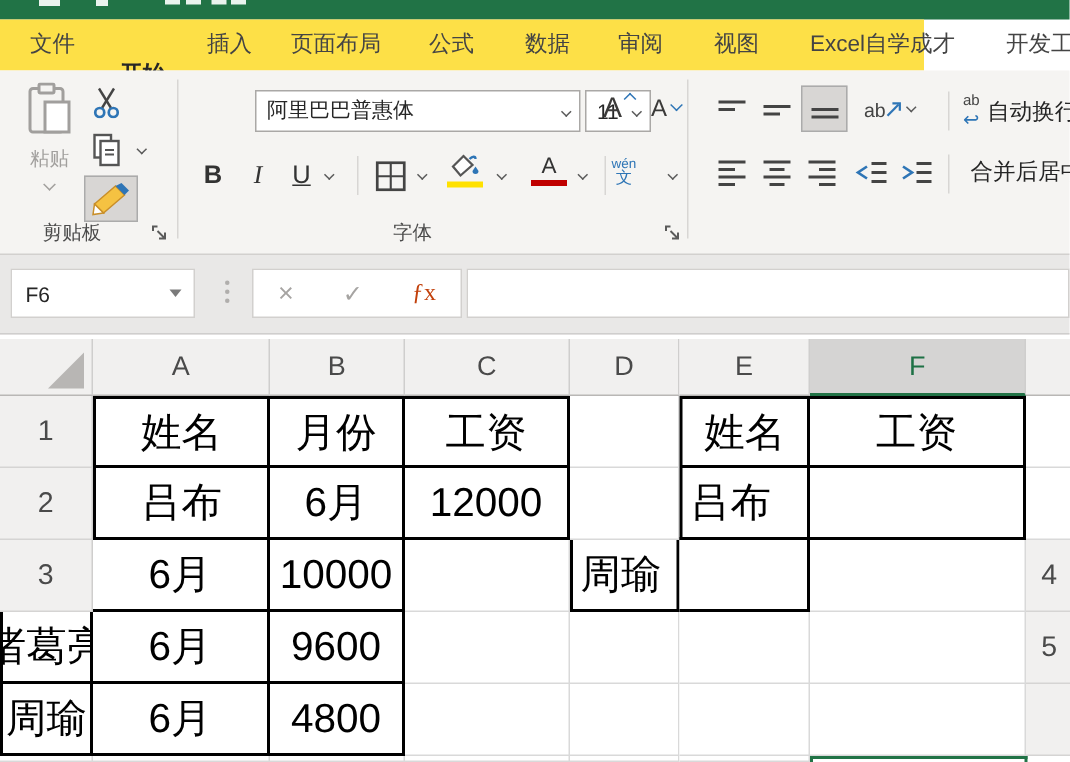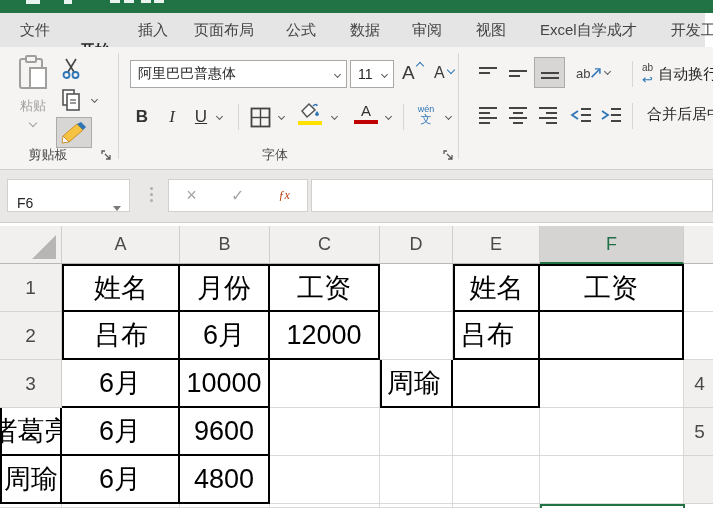--- a/index.html
+++ b/index.html
@@ -4,22 +4,22 @@
 <style>
   * { margin:0; padding:0; box-sizing:border-box; }
   html,body { width:713px; height:508px; overflow:hidden;
     font-family:"Liberation Sans","DejaVu Sans",sans-serif; background:#fff; }
 
   
   .titlebar { position:absolute; left:0; top:0; width:713px; height:13px; background:#217346; }
   .titlebar .frag { position:absolute; top:0; height:4px; background:#eaf3ee; }
 
   
-  .tabrow { position:absolute; left:0; top:13px; width:705px; height:34px;
-    background:#e5e5e5; display:flex; align-items:center; }
+  .tabrow { position:absolute; left:0; top:13px; width:616px; height:34px;
+    background:#fde047; display:flex; align-items:center; }
   .tab { font-size:15px; color:#444; white-space:nowrap; position:relative;
     height:34px; line-height:34px; cursor:default; }
   .tab.active { font-weight:bold; color:#262626; }
   .tab.active::after { content:""; position:absolute; left:-2px; right:-2px; bottom:1px;
     height:3px; background:#217346; }
 
   
   .ribbon { position:absolute; left:0; top:47px; width:713px; height:123px;
     background:#f5f4f2; border-bottom:1px solid #d2d0ce; }
   .vsep { position:absolute; top:6px; height:106px; width:1px; background:#d8d6d4; }
@@ -31,21 +31,21 @@
   .launcher { position:absolute; width:12px; height:12px; }
 
   .pastebtn { position:absolute; left:10px; top:8px; width:46px; height:96px;
     display:flex; flex-direction:column; align-items:center; }
   .pastebtn .lbl { font-size:13px; color:#a19f9d; margin-top:6px; }
   .pastebtn .chev { border-color:#a19f9d; margin-top:5px; }
   .ribicon { position:absolute; display:flex; align-items:center; justify-content:center; }
   .togglebox { background:#d8d6d4; border:1px solid #ababab; }
 
   .combobox { position:absolute; background:#fff; border:1px solid #aaa8a6;
-    display:flex; align-items:center; font-size:14px; color:#262626; }
+    display:flex; align-items:center; font-size:14px; color:#262626;margin-left:40px; }
   .combobox .txt { flex:1; padding-left:7px; white-space:nowrap; overflow:hidden; }
   .combobox .chev { margin-right:6px; flex:none; }
 
   .btxt { font-size:17px; color:#333; }
   .fontbig { position:absolute; font-size:17px; color:#3b3a39; font-weight:bold; }
   .caret { position:absolute; width:6px; height:6px; border-left:1.6px solid #2e75b6;
     border-top:1.6px solid #2e75b6; }
   .caret.up { transform:rotate(45deg); }
   .caret.dn { transform:rotate(225deg); }
 
@@ -55,30 +55,30 @@
   .wen { position:absolute; text-align:center; color:#2e75b6; line-height:1; }
   .wen .t { font-size:9px; display:block; }
   .wen .b { font-size:11px; display:block; }
 
   .ribtxt { position:absolute; font-size:15px; color:#262626; white-space:nowrap; }
 
   
   .fbar { position:absolute; left:0; top:170px; width:713px; height:53px;
     background:#e9e8e7; border-bottom:1px solid #cfcecd; }
   .fbar .box { position:absolute; top:9px; height:33px; background:#fff; border:1px solid #d2d0ce; }
-  .namebox { left:7px; width:123px; display:flex; align-items:flex-end; }
+  .namebox { left:7px; width:123px; display:flex; align-items:center; }
   .namebox .v { flex:1; padding-left:9px; font-size:14px; color:#262626; }
   .namebox .arr { width:0; height:0; border-left:4px solid transparent;
     border-right:4px solid transparent; border-top:5px solid #7a7a7a; margin-right:8px; }
   .dots { position:absolute; left:150px; top:17px; display:flex; flex-direction:column; gap:3px; }
   .dots i { width:3px; height:3px; border-radius:50%; background:#b0aeac; }
   .fxbox { left:168px; width:140px; display:flex; align-items:center; justify-content:space-around; }
   .fxbox .x { font-size:18px; color:#a6a4a2; }
   .fxbox .ck { font-size:16px; color:#a6a4a2; }
-  .fxbox .fx { font-size:12px; color:#c2410c; font-style:italic; font-family:"Liberation Serif",serif; }
+  .fxbox .fx { font-size:16px; color:#c2410c; font-family:"Liberation Serif",serif; }
   .finput { left:311px; width:402px; }
 
   
   .sheet { position:absolute; left:0; top:226px; width:716px; height:282px; background:#fff;
     display:grid; grid-template-columns:62px 118px 90px 110px 73px 87px 144px 32px;
     grid-template-rows:38px 48px 48px 48px 48px 48px; }
   .hc { background:#f1f0ef; border-right:1px solid #cfcecd; border-bottom:1px solid #b9b7b5;
     display:flex; align-items:center; justify-content:center;
     font-size:18px; color:#4a4a4a; position:relative; }
   .hc.sel { background:#d5d4d3; color:#1e7145; border-bottom:2px solid #217346; }
@@ -213,21 +213,21 @@
     </svg>
     <span class="bar" style="background:#ffe100;"></span>
   </div>
   <span class="chev sm" style="position:absolute;left:332px;top:67px;"></span>
   <div class="colorbtn" style="left:354px;top:56px;">
     <span class="g">A</span>
     <span class="bar" style="background:#c00000;"></span>
   </div>
   <span class="chev sm" style="position:absolute;left:386px;top:67px;"></span>
   <div class="minisep" style="left:403px;top:57px;"></div>
-  <div class="wen" style="left:412px;top:58px;width:28px;">
+  <div class="wen" style="left:402px;top:58px;width:28px;">
     <span class="t">wén</span>
     <span class="b">文</span>
   </div>
   <span class="chev sm" style="position:absolute;left:446px;top:67px;"></span>
   <div class="grouplabel" style="left:240px;width:70px;">字体</div>
   <span class="launcher" style="left:443px;bottom:7px;">
     <svg width="11" height="11" viewBox="0 0 11 11">
       <path d="M1 4 V1 H4 M4 4 L9 9 M9 5 V9 H5" fill="none" stroke="#5a5a5a" stroke-width="1.3"></path>
     </svg>
   </span>

